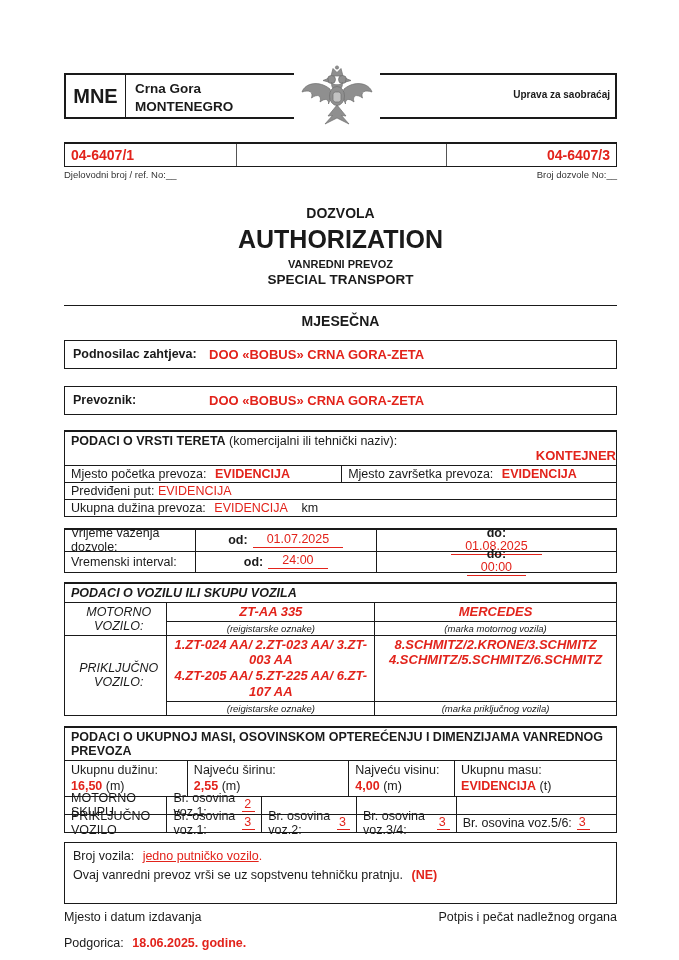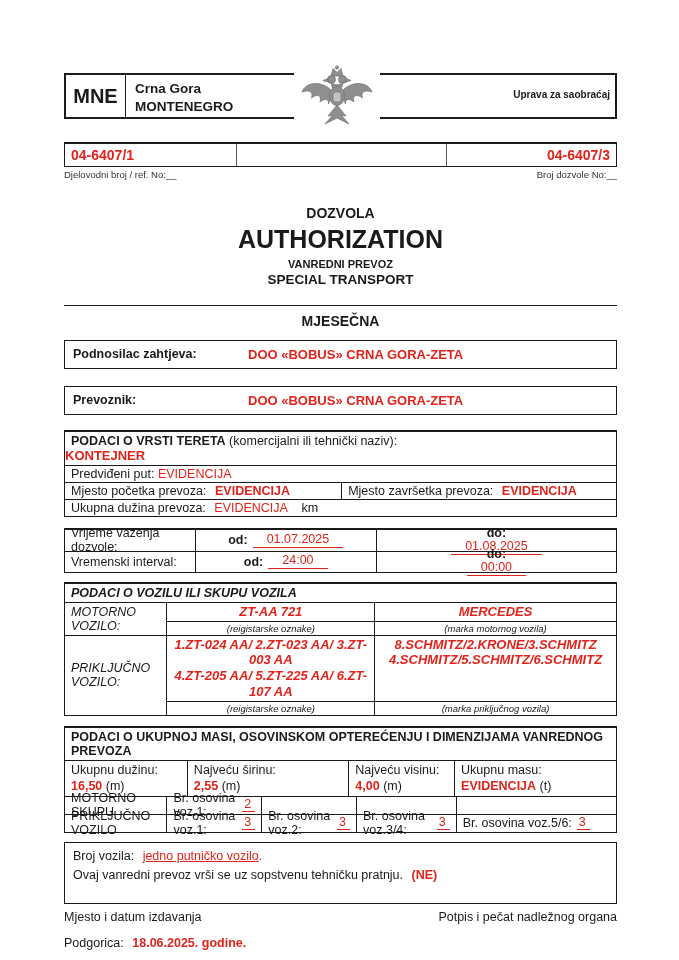--- a/index.html
+++ b/index.html
@@ -65,51 +65,51 @@
   .title-l2 { font-size: 25px; line-height: 1.35; }
   .title-l3 { font-size: 11px; line-height: 1.35; }
   .title-l4 { font-size: 13.5px; line-height: 1.35; }
   .rule { border-top: 1.5px solid var(--ink); margin-top: 15px; }
   .period { text-align: center; font-weight: bold; font-size: 14px; margin-top: 7px; }
 
   
   .label-box {
     border: 1.5px solid var(--ink);
     display: flex; align-items: center;
-    height: 29px; padding: 0 8px; gap: 39px;
+    height: 29px; padding: 0 8px;
   }
   .label-box .lb-label { width: 136px; font-weight: bold; font-size: 12.5px; }
   .label-box .lb-value { font-weight: bold; font-size: 13px; }
   .box-applicant { margin-top: 11px; }
   .box-carrier { margin-top: 17px; }
 
   
   .tbl { border: 1.5px solid var(--ink); border-top-width: 2px; }
   .trow { border-top: 1px solid var(--ink); display: flex; }
   .trow:first-child { border-top: none; }
   .cell { padding: 1px 6px; }
 
   
   .cargo { margin-top: 15px; }
   .cargo-title { display: block; padding: 2px 6px 0 6px; }
-  .cargo-name { text-align: left; font-weight: bold; font-size: 13px; padding-bottom: 2px; }
+  .cargo-name { text-align: right; font-weight: bold; font-size: 13px; padding-bottom: 2px; }
   .cargo-half { width: 50.3%; border-right: 1px solid var(--ink); padding: 1px 6px; }
   .cargo-half:last-child { width: 49.7%; border-right: none; }
 
   
   .validity { margin-top: 11px; }
   .validity .trow { height: 21px; align-items: center; }
   .v-c1 { width: 23.7%; border-right: 1px solid var(--ink); padding: 1px 6px; height: 100%; display:flex; align-items:center; }
   .v-c2 { width: 32.9%; border-right: 1px solid var(--ink); text-align: center; height: 100%; display:flex; align-items:center; justify-content:center; }
   .v-c3 { width: 43.4%; text-align: center; height: 100%; display:flex; align-items:center; justify-content:center;flex-direction:column; }
 
   
   .vehicles { margin-top: 9px; font-style: italic; }
   .veh-title { padding: 2px 6px; font-weight: bold; font-size: 12.5px; }
-  .veh-label { width: 18.6%; border-right: 1px solid var(--ink); display: flex; align-items: center; padding-left: 6px; }
+  .veh-label { width: 18.6%; border-right: 1px solid var(--ink); display: flex; align-items: center; padding-left: 6px; text-align: center; }
   .veh-body { width: 81.4%; display: flex; flex-direction: column; }
   .veh-vals { display: flex; }
   .veh-vals .vv { width: 46.3%; border-right: 1px solid var(--ink); text-align: center; font-weight: bold; font-size: 13px; padding: 1px 4px; line-height: 1.22; }
   .veh-vals .vv:last-child { width: 53.7%; border-right: none; }
   .veh-caps { display: flex; border-top: 1px solid var(--ink); }
   .veh-caps .vc { width: 46.3%; border-right: 1px solid var(--ink); text-align: center; font-size: 9.5px; padding: 1px 4px; }
   .veh-caps .vc:last-child { width: 53.7%; border-right: none; }
 
   
   .dims { margin-top: 10px; }
@@ -195,33 +195,33 @@
     </div>
 
     <div class="tbl cargo">
       <div class="trow" style="display:block;">
         <div class="cargo-title">
           <span class="bold">PODACI O VRSTI TERETA</span><span> (komercijalni ili tehnički naziv):</span>
         </div>
         <div class="cargo-name red">KONTEJNER</div>
       </div>
       <div class="trow">
+        <div class="cargo-half">
+          <span>Mjesto početka prevoza:</span><span class="sp"></span>
+          <span class="red bold">EVIDENCIJA</span>
+        </div>
+        <div class="cargo-half">
+          <span>Mjesto završetka prevoza:</span><span class="sp"></span>
+          <span class="red bold">EVIDENCIJA</span>
+        </div>
+      </div>
+      <div class="trow">
         <div class="cell">
           <span>Predviđeni put:</span>
           <span class="red">EVIDENCIJA</span>
-        </div>
-      </div>
-      <div class="trow">
-        <div class="cargo-half">
-          <span>Mjesto početka prevoza:</span><span class="sp"></span>
-          <span class="red bold">EVIDENCIJA</span>
-        </div>
-        <div class="cargo-half">
-          <span>Mjesto završetka prevoza:</span><span class="sp"></span>
-          <span class="red bold">EVIDENCIJA</span>
         </div>
       </div>
       <div class="trow">
         <div class="cell">
           <span>Ukupna dužina prevoza:</span><span class="sp"></span>
           <span class="red">EVIDENCIJA</span><span class="sp"></span><span class="sp"></span>
           <span>km</span>
         </div>
       </div>
     </div>
@@ -256,21 +256,21 @@
     </div>
 
     <div class="tbl vehicles">
       <div class="trow" style="display:block;">
         <div class="veh-title">PODACI O VOZILU ILI SKUPU  VOZILA</div>
       </div>
       <div class="trow">
         <div class="veh-label">MOTORNO VOZILO:</div>
         <div class="veh-body">
           <div class="veh-vals">
-            <div class="vv red">ZT-AA 721</div>
+            <div class="vv red">ZT-AA 335</div>
             <div class="vv red">MERCEDES</div>
           </div>
           <div class="veh-caps">
             <div class="vc">(reigistarske oznake)</div>
             <div class="vc">(marka motornog vozila)</div>
           </div>
         </div>
       </div>
       <div class="trow">
         <div class="veh-label">PRIKLJUČNO VOZILO:</div>

